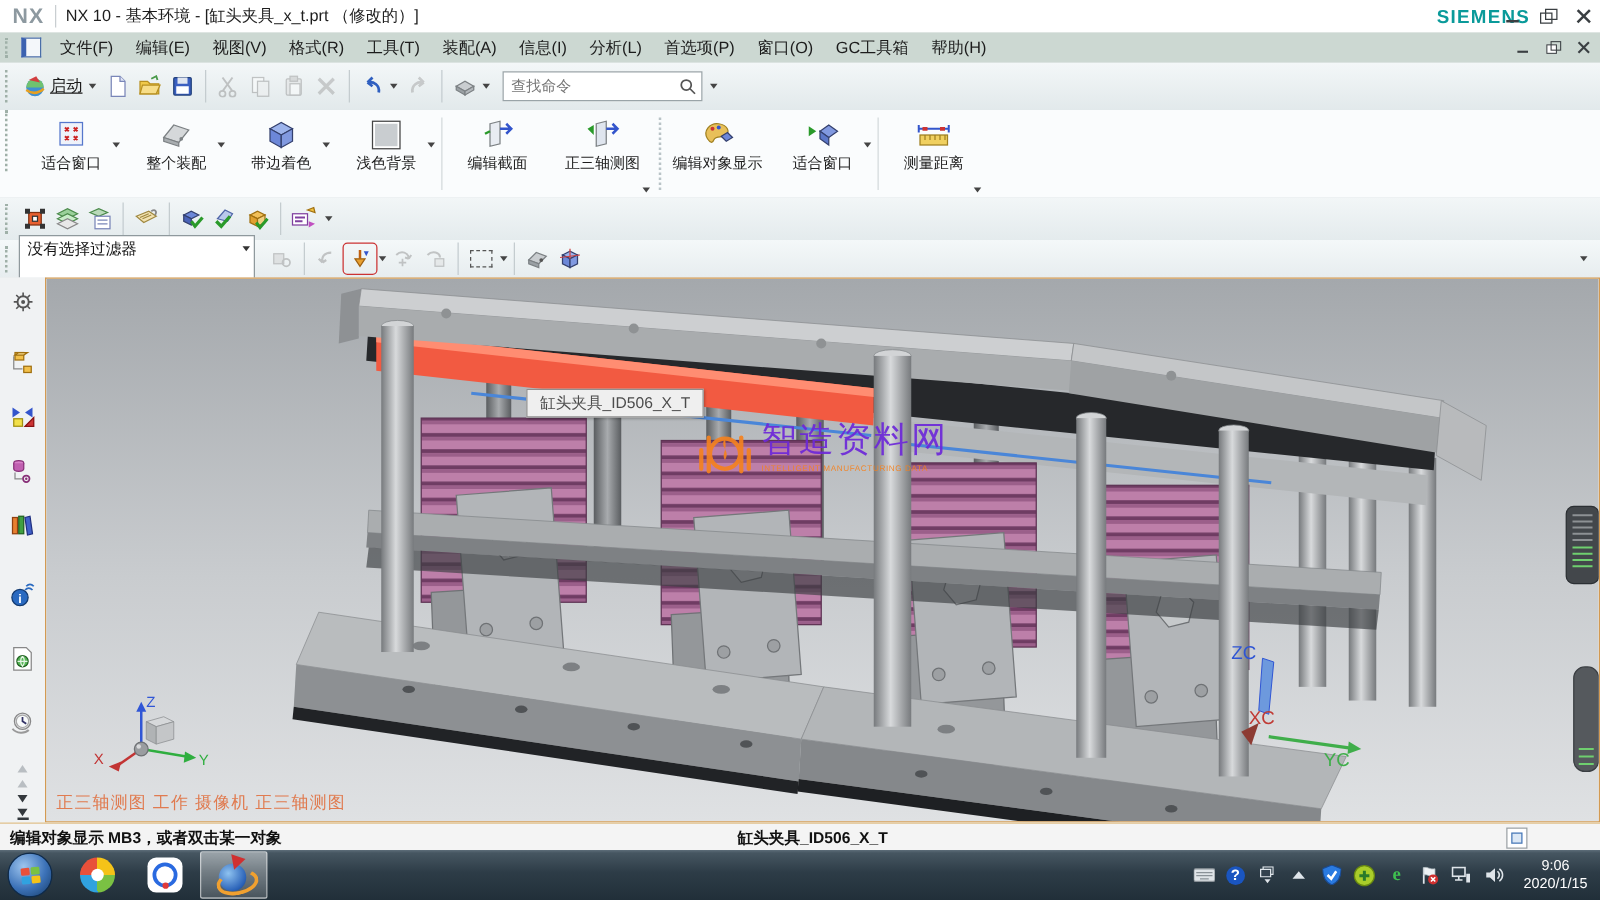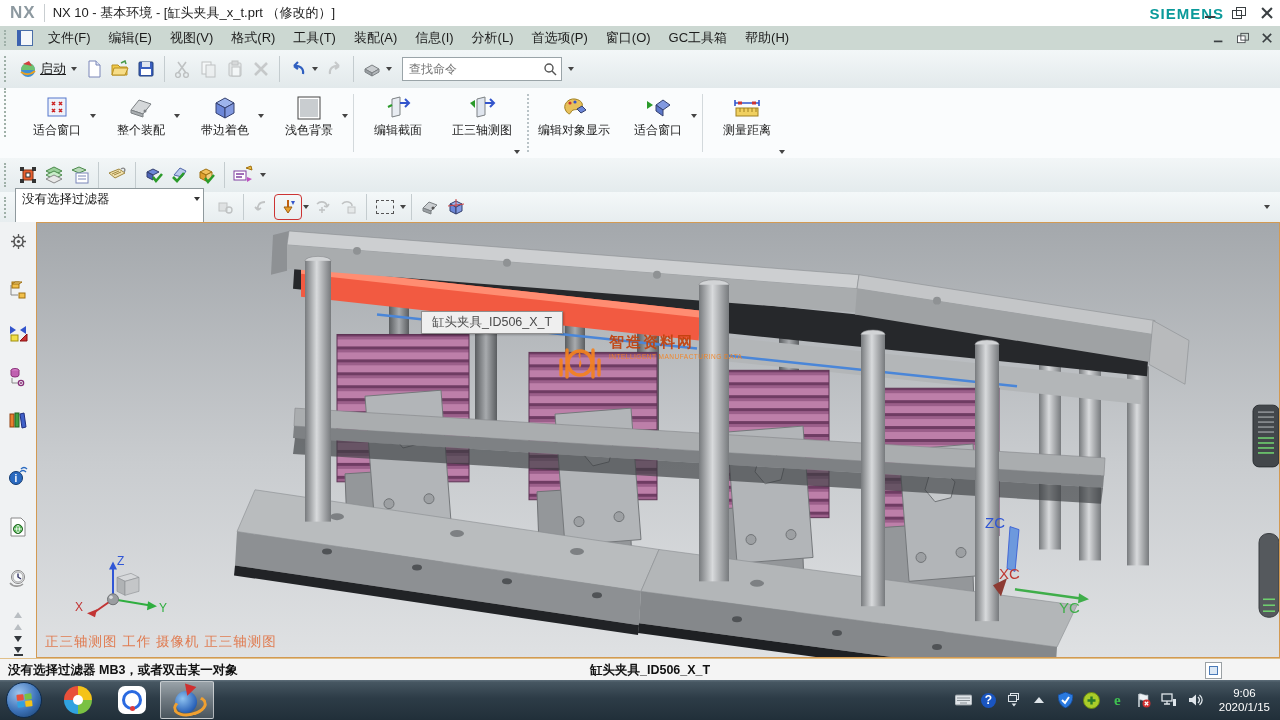--- a/index.html
+++ b/index.html
@@ -60,21 +60,21 @@
   .redbox{outline:1.5px solid #cc3333;}
   .marquee{width:16px;height:12px;border:1.5px dashed #555;}
 
   
   #main{top:222px;height:436px;background:#eef1f2;}
   #resourcebar{position:absolute;left:0;top:0;width:36px;height:100%;background:#f0f2f3;border-right:1px solid #d8dcde;display:flex;flex-direction:column;align-items:center;}
   .rbi{width:28px;height:28px;display:flex;align-items:center;justify-content:center;cursor:pointer;border-radius:3px;}
   #viewport{position:absolute;left:36px;top:0;right:0;bottom:0;border:1px solid #d39a52;overflow:hidden;}
   #tooltip{position:absolute;left:384px;top:88px;background:#efefef;border:1px solid #8f8f8f;box-shadow:1px 1px 2px rgba(0,0,0,.25);font-size:12.5px;color:#4c4c4c;padding:2px 10px;white-space:nowrap;}
   #watermark{position:absolute;left:520px;top:110px;display:flex;align-items:flex-start;gap:6px;opacity:.92;}
-  #wm-text .wm-title{font-size:15px;font-weight:bold;color:#c2410c;letter-spacing:2px;}
+  #wm-text .wm-title{font-size:28px;font-weight:normal;color:#6d28d9;letter-spacing:2px;}
   #wm-text .wm-sub{font-size:6.5px;color:#f5821f;letter-spacing:.5px;margin-top:1px;}
   #view-caption{position:absolute;left:8px;top:410px;font-size:13.5px;color:#e07b50;letter-spacing:1px;}
 
   
   #statusbar{top:658px;height:22px;background:#f4f4f4;border-top:1px solid #e0c08a;display:flex;align-items:center;}
   #status-prompt{font-size:12.5px;font-weight:bold;color:#111;padding-left:8px;}
   #status-part{position:absolute;left:590px;font-size:12.5px;font-weight:bold;color:#111;}
   #status-icon{position:absolute;right:58px;width:15px;height:15px;border:1px solid #9aa0a4;background:#fff;display:flex;align-items:center;justify-content:center;}
   #status-icon div{width:7px;height:7px;border:1px solid #4a7ab8;background:#dce8f5;}
 
@@ -743,21 +743,21 @@
           <div class="wm-sub">INTELLIGENT MANUFACTURING DATA</div>
         </div>
       </div>
 
       
       <div id="view-caption">正三轴测图 工作 摄像机 正三轴测图</div>
     </div>
   </div>
 
   <div class="row" id="statusbar">
-    <span id="status-prompt">没有选择过滤器 MB3，或者双击某一对象</span>
+    <span id="status-prompt">编辑对象显示 MB3，或者双击某一对象</span>
     <span id="status-part">缸头夹具_ID506_X_T</span>
     <div id="status-icon">
         <div></div>
       </div>
   </div>
 
   <div class="row" id="taskbar">
     <div id="start-orb">
       <div id="winflag">
         <div style="background:#e8503a"></div>

